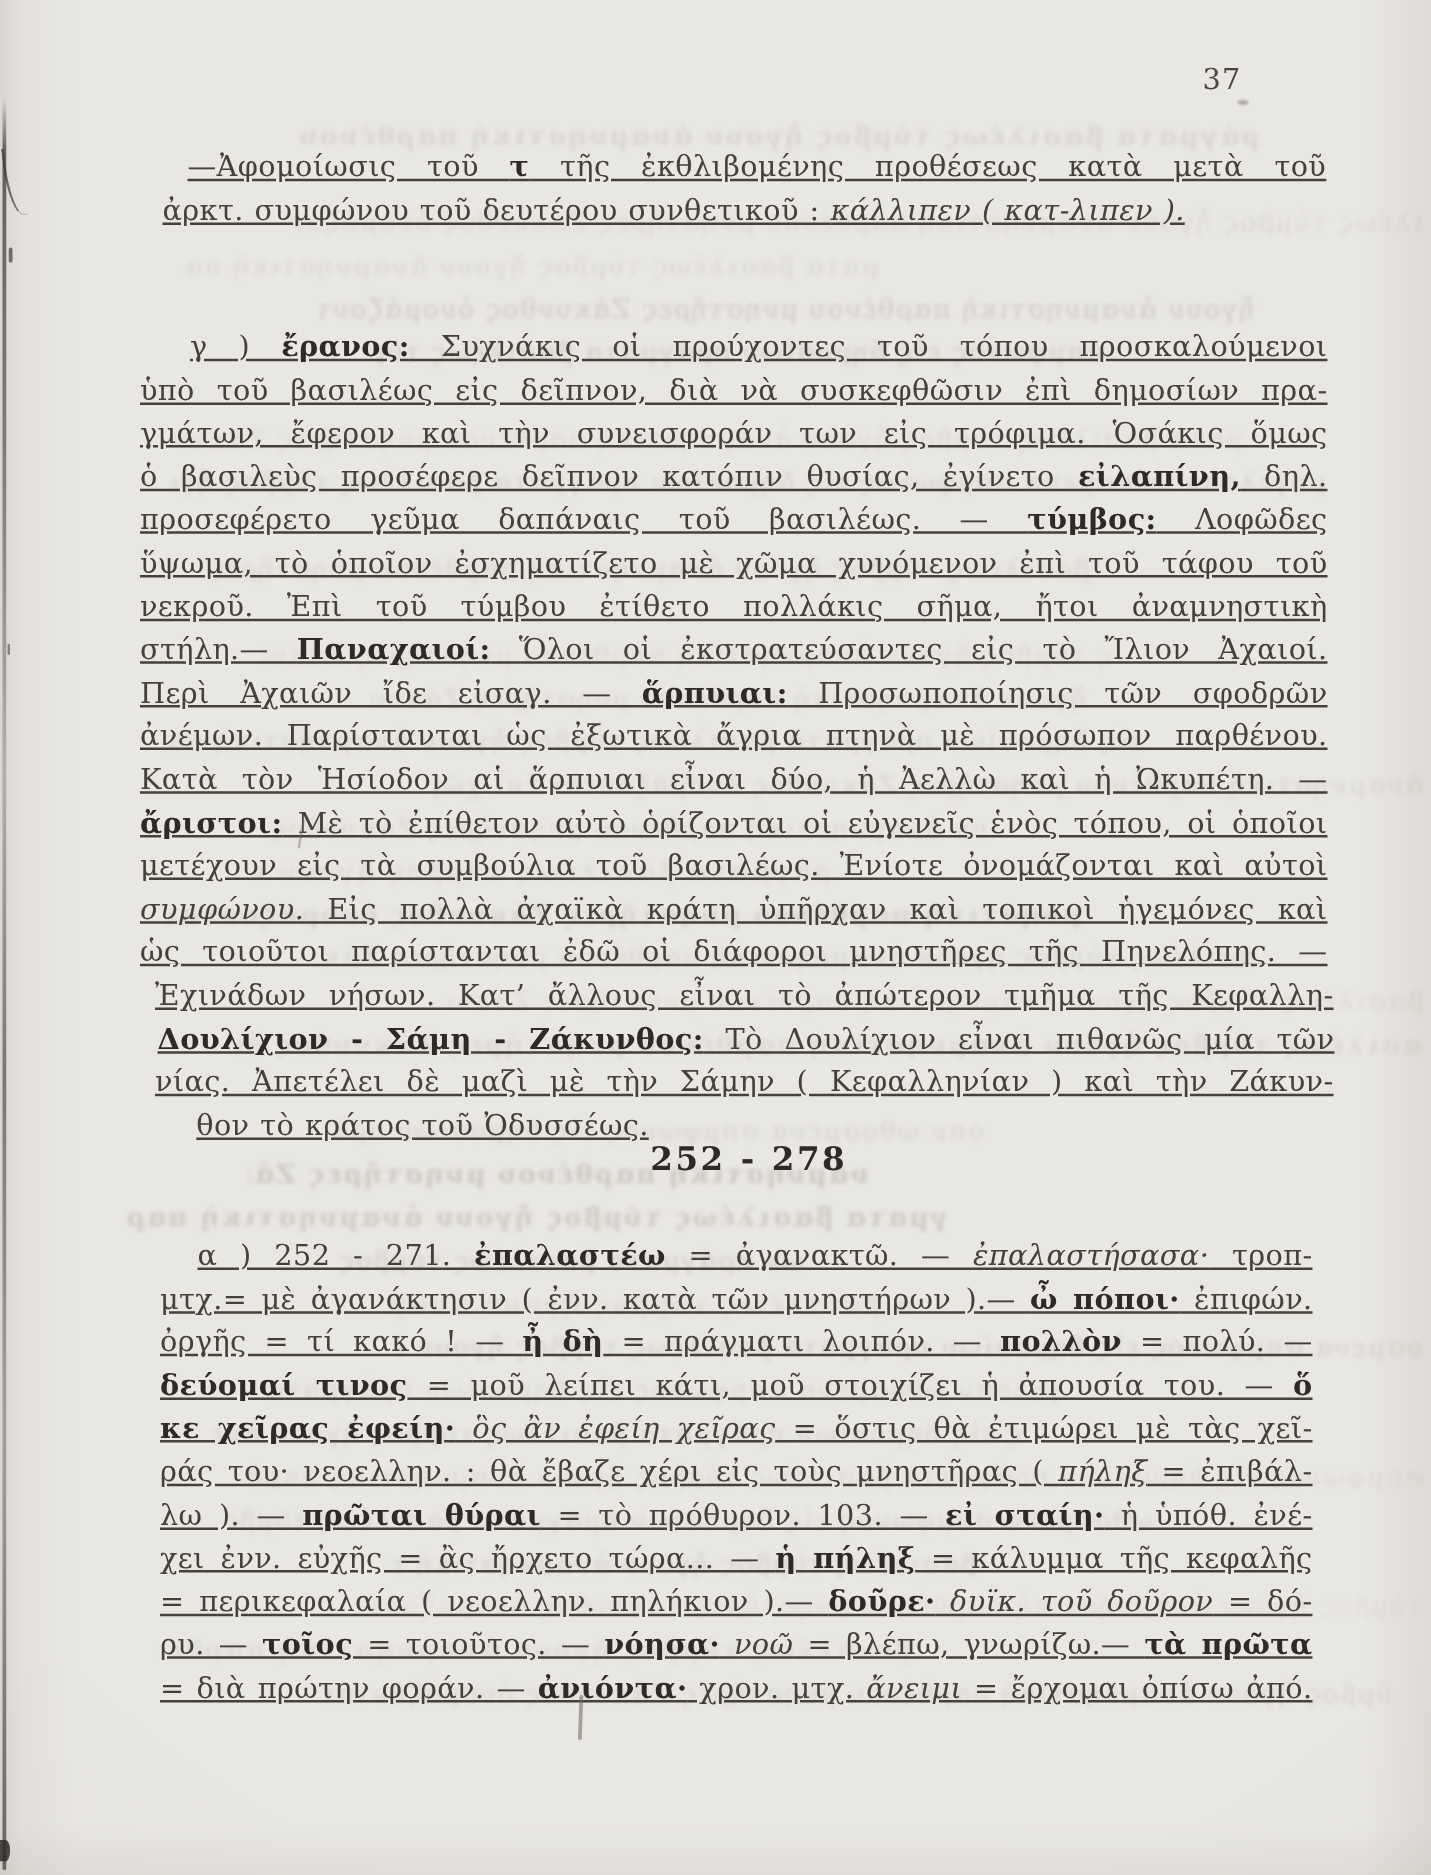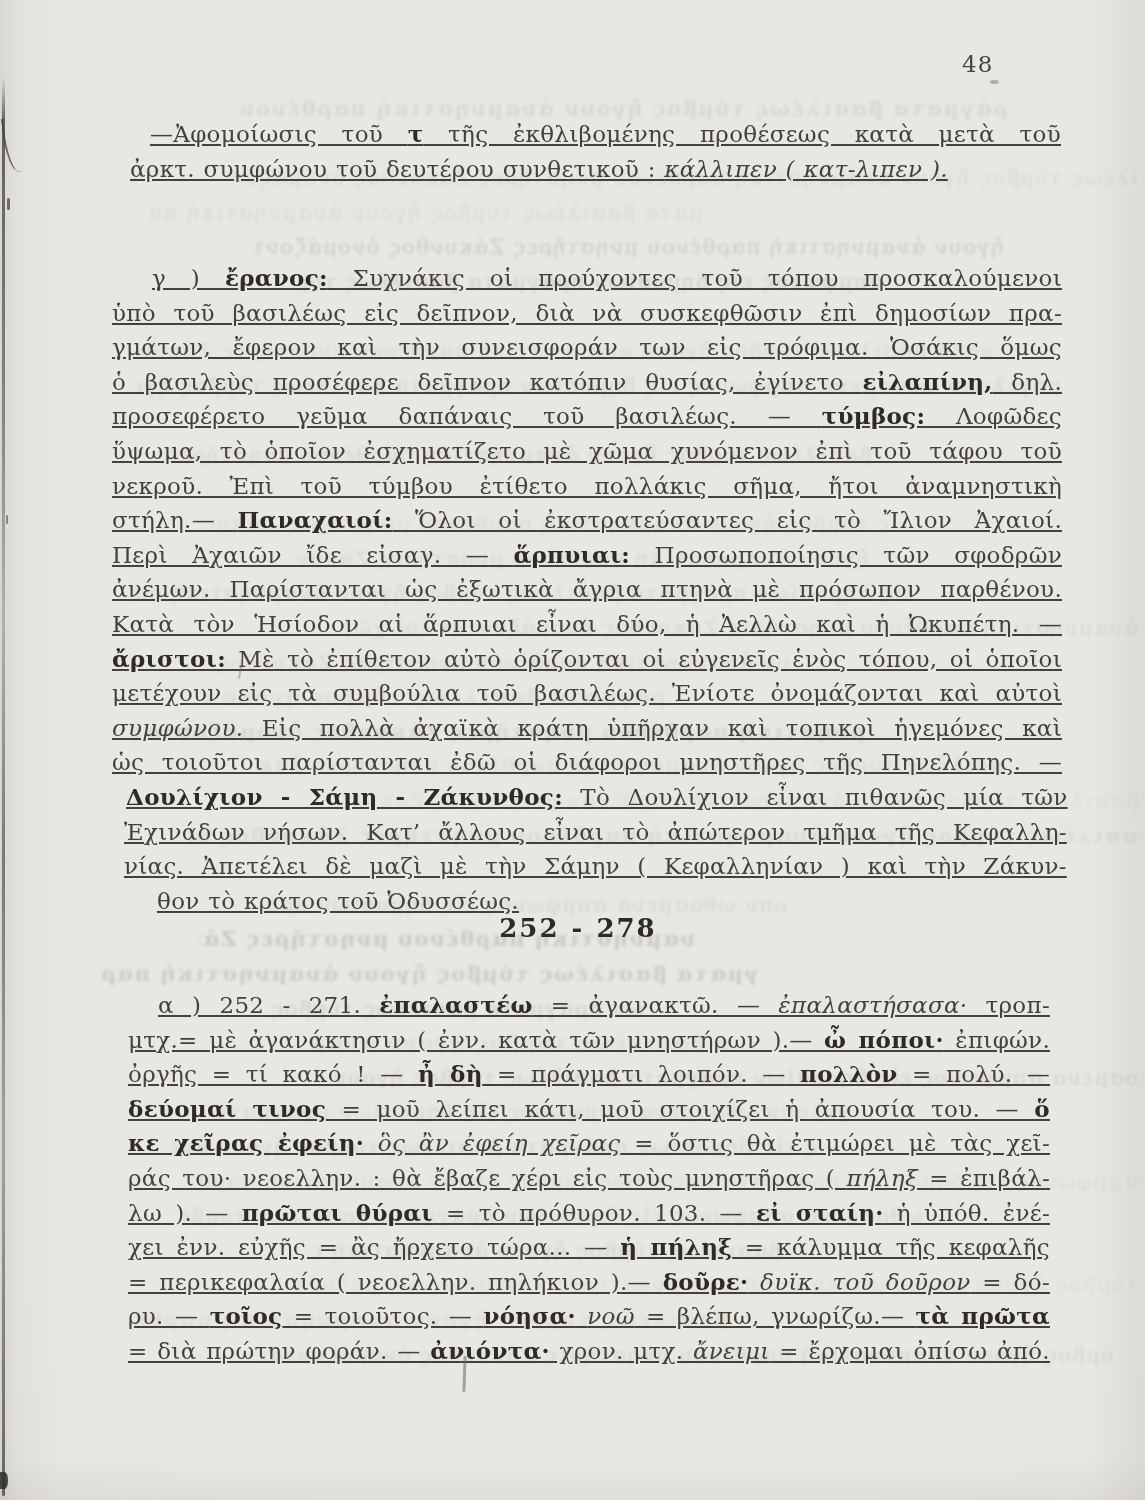--- a/index.html
+++ b/index.html
@@ -26,21 +26,21 @@
   .p2{left:112px;top:233px;width:950px;}
   .p3{left:128px;top:988px;width:922px;}
   .line{
     height:34.6px;line-height:34.6px;
     text-align:justify;text-align-last:justify;text-decoration:underline;
   }
   .line.noj{text-align-last:left;margin-left:20px;}
   .b{font-weight:bold;color:#2e2a25;}
   .i{font-style:italic;}
   .heading{
-    position:absolute;left:103px;top:913px;width:950px;
+    position:absolute;left:124px;top:913px;width:950px;
     text-align:center;font-weight:bold;font-size:26px;color:#2e2a25;
     letter-spacing:2px;
   }
   .pageno{position:absolute;left:962px;top:51px;font-size:23px;color:#4a463f;letter-spacing:1px;}
   
   .bleed{position:absolute;inset:0;pointer-events:none;}
   .bleedline{
     position:absolute;height:26px;line-height:26px;
     font-size:21px;letter-spacing:1.5px;white-space:nowrap;overflow:hidden;
     color:#8f8b80;transform:scaleX(-1);filter:blur(1.6px);
@@ -99,21 +99,21 @@
       <div class="bleedline" style="top: 1099.4px; left: 202.681px; width: 647.088px; opacity: 0.17;">γελοπν ωθοσμενα σπμφωνος εἰς δημοσίων πράγματα βασιλέως τύμβος ἤγουν ἀναμνη</div>
       <div class="bleedline" style="top: 1134px; left: 170.322px; width: 647.043px; opacity: 0.2;">ς εἰς δημοσίων πράγματα βασιλέως τύμβος ἤγουν ἀναμνηστικὴ παρθένου μνηστῆρε</div>
       <div class="bleedline" style="top: 1168.6px; left: 196.863px; width: 941.137px; opacity: 0.14;"> σπμφωνος εἰς δημοσίων πράγματα βασιλέως τύμβος ἤγουν ἀναμνηστικὴ παρθένου </div>
       <div class="bleedline" style="top: 1203.2px; left: 182.477px; width: 739.965px; opacity: 0.19;"> ωθοσμενα σπμφωνος εἰς δημοσίων πράγματα βασιλέως τύμβος ἤγουν ἀναμνηστικὴ </div>
       <div class="bleedline" style="top: 1237.8px; left: 313.722px; width: 466.828px; opacity: 0.21;"> βασιλέως τύμβος ἤγουν ἀναμνηστικὴ παρθένου μνηστῆρες Ζάκυνθος ὀνομάζονται </div>
       <div class="bleedline" style="top: 1272.4px; left: 292.124px; width: 845.876px; opacity: 0.11;"> τύμβος ἤγουν ἀναμνηστικὴ παρθένου μνηστῆρες Ζάκυνθος ὀνομάζονται ἐπὶ χῶμα </div>
       <div class="bleedline" style="top: 1307px; left: 129.353px; width: 599.346px; opacity: 0.11; font-weight: bold;">βασιλέως τύμβος ἤγουν ἀναμνηστικὴ παρθένου μνηστῆρες Ζάκυνθος ὀνομάζονται ἐ</div>
       <div class="bleedline" style="top: 1341.6px; left: 250.239px; width: 864.078px; opacity: 0.2;">ύμβος ἤγουν ἀναμνηστικὴ παρθένου μνηστῆρες Ζάκυνθος ὀνομάζονται ἐπὶ χῶμα δε</div>
     </div>
 
-  <div class="pageno">48</div>
+  <div class="pageno">37</div>
   <div class="pageno-smudge"></div>
 
   <div class="textlayer">
     <div class="para p1">
         <div class="line" style="text-indent: 40px;"><span>—Ἀφομοίωσις τοῦ </span><span class="b">τ</span><span> τῆς ἐκθλιβομένης προθέσεως κατὰ μετὰ τοῦ</span></div>
         <div class="line noj"><span>ἀρκτ. συμφώνου τοῦ δευτέρου συνθετικοῦ : </span><span class="i">κάλλιπεν ( κατ-λιπεν ).</span></div>
       </div>
     <div class="para p2">
         <div class="line" style="text-indent: 40px; margin-top: 28px;"><span>γ ) </span><span class="b">ἔρανος:</span><span> Συχνάκις οἱ προύχοντες τοῦ τόπου προσκαλούμενοι</span></div>
         <div class="line"><span>ὑπὸ τοῦ βασιλέως εἰς δεῖπνον, διὰ νὰ συσκεφθῶσιν ἐπὶ δημοσίων πρα-</span></div>
@@ -123,22 +123,22 @@
         <div class="line"><span>ὕψωμα, τὸ ὁποῖον ἐσχηματίζετο μὲ χῶμα χυνόμενον ἐπὶ τοῦ τάφου τοῦ</span></div>
         <div class="line"><span>νεκροῦ. Ἐπὶ τοῦ τύμβου ἐτίθετο πολλάκις σῆμα, ἤτοι ἀναμνηστικὴ</span></div>
         <div class="line"><span>στήλη.— </span><span class="b">Παναχαιοί:</span><span> Ὅλοι οἱ ἐκστρατεύσαντες εἰς τὸ Ἴλιον Ἀχαιοί.</span></div>
         <div class="line"><span>Περὶ Ἀχαιῶν ἴδε εἰσαγ. — </span><span class="b">ἅρπυιαι:</span><span> Προσωποποίησις τῶν σφοδρῶν</span></div>
         <div class="line"><span>ἀνέμων. Παρίστανται ὡς ἐξωτικὰ ἄγρια πτηνὰ μὲ πρόσωπον παρθένου.</span></div>
         <div class="line"><span>Κατὰ τὸν Ἡσίοδον αἱ ἅρπυιαι εἶναι δύο, ἡ Ἀελλὼ καὶ ἡ Ὠκυπέτη. —</span></div>
         <div class="line"><span class="b">ἄριστοι:</span><span> Μὲ τὸ ἐπίθετον αὐτὸ ὁρίζονται οἱ εὐγενεῖς ἑνὸς τόπου, οἱ ὁποῖοι</span></div>
         <div class="line"><span>μετέχουν εἰς τὰ συμβούλια τοῦ βασιλέως. Ἐνίοτε ὀνομάζονται καὶ αὐτοὶ</span></div>
         <div class="line"><span class="i">συμφώνου.</span><span> Εἰς πολλὰ ἀχαϊκὰ κράτη ὑπῆρχαν καὶ τοπικοὶ ἡγεμόνες καὶ</span></div>
         <div class="line"><span>ὡς τοιοῦτοι παρίστανται ἐδῶ οἱ διάφοροι μνηστῆρες τῆς Πηνελόπης. —</span></div>
+        <div class="line" style="margin-left: 12px; margin-right: -4.8px;"><span>Ἐχινάδων νήσων. Κατ’ ἄλλους εἶναι τὸ ἀπώτερον τμῆμα τῆς Κεφαλλη-</span></div>
         <div class="line" style="margin-left: 14px; margin-right: -5.6px;"><span class="b">Δουλίχιον - Σάμη - Ζάκυνθος:</span><span> Τὸ Δουλίχιον εἶναι πιθανῶς μία τῶν</span></div>
-        <div class="line" style="margin-left: 12px; margin-right: -4.8px;"><span>Ἐχινάδων νήσων. Κατ’ ἄλλους εἶναι τὸ ἀπώτερον τμῆμα τῆς Κεφαλλη-</span></div>
         <div class="line" style="margin-left: 12px; margin-right: -4.8px;"><span>νίας. Ἀπετέλει δὲ μαζὶ μὲ τὴν Σάμην ( Κεφαλληνίαν ) καὶ τὴν Ζάκυν-</span></div>
         <div class="line noj" style="margin-left: 45px; margin-right: -18px;"><span>θον τὸ κράτος τοῦ Ὀδυσσέως.</span></div>
       </div>
     <div class="heading">252 - 278</div>
     <div class="para p3">
         <div class="line" style="text-indent: 30px;"><span>α ) 252 - 271. </span><span class="b">ἐπαλαστέω</span><span> = ἀγανακτῶ. — </span><span class="i">ἐπαλαστήσασα·</span><span> τροπ-</span></div>
         <div class="line"><span>μτχ.= μὲ ἀγανάκτησιν ( ἐνν. κατὰ τῶν μνηστήρων ).— </span><span class="b">ὦ πόποι·</span><span> ἐπιφών.</span></div>
         <div class="line"><span>ὀργῆς = τί κακό ! — </span><span class="b">ἦ δὴ</span><span> = πράγματι λοιπόν. — </span><span class="b">πολλὸν</span><span> = πολύ. —</span></div>
         <div class="line"><span class="b">δεύομαί τινος</span><span> = μοῦ λείπει κάτι, μοῦ στοιχίζει ἡ ἀπουσία του. — </span><span class="b">ὅ</span></div>
         <div class="line"><span class="b">κε χεῖρας ἐφείη·</span><span> </span><span class="i">ὃς ἂν ἐφείη χεῖρας</span><span> = ὅστις θὰ ἐτιμώρει μὲ τὰς χεῖ-</span></div>

